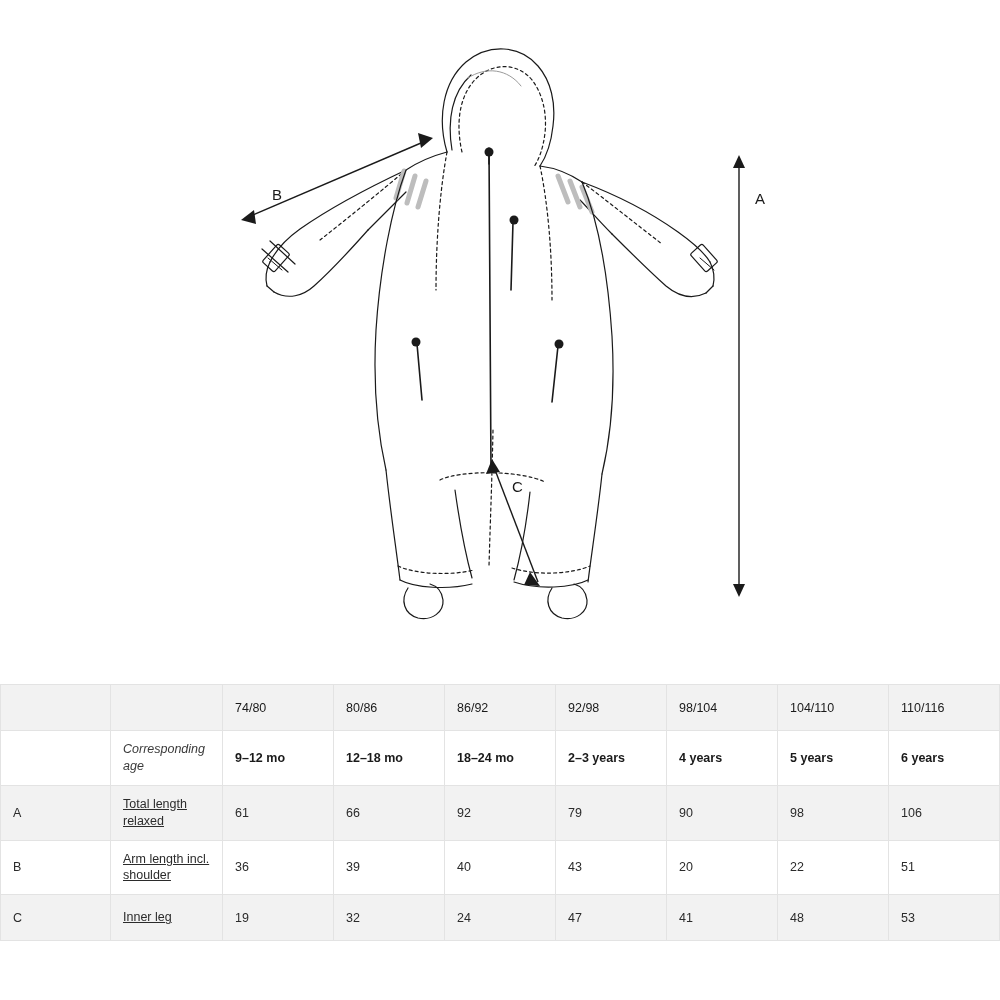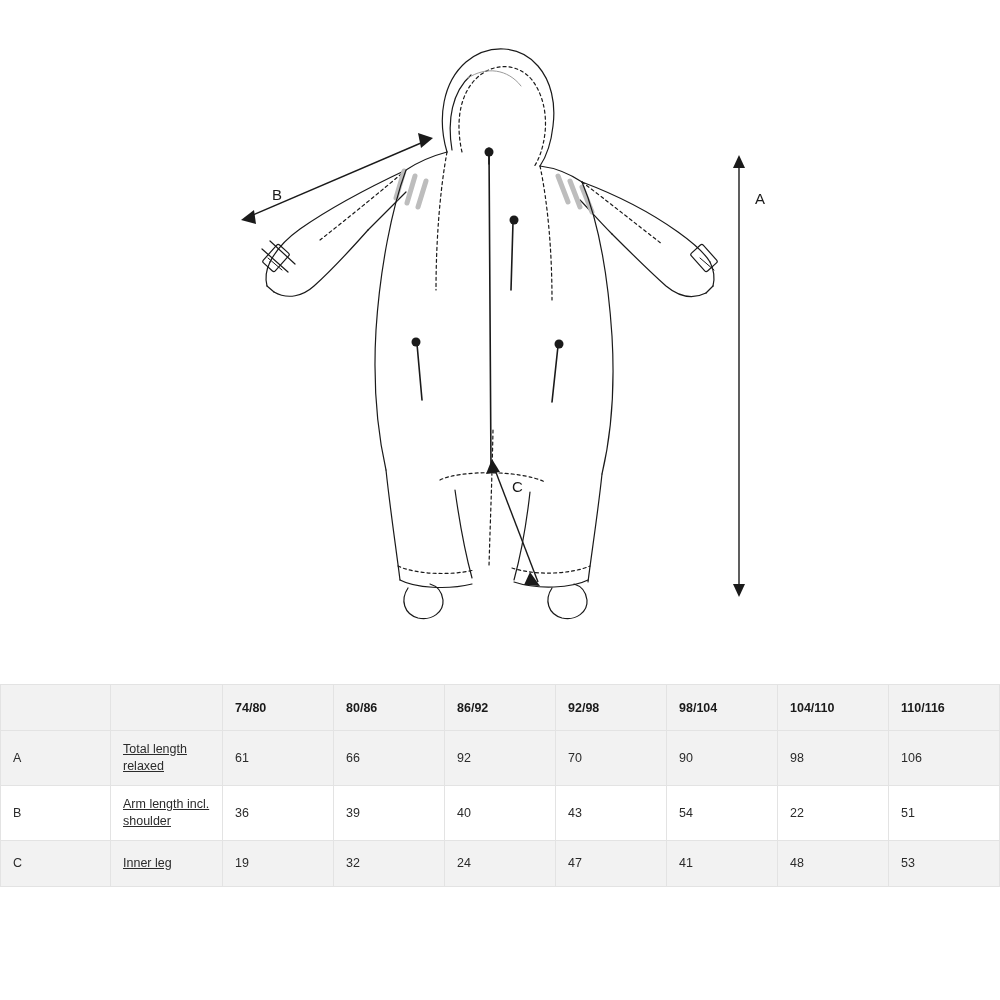--- a/index.html
+++ b/index.html
@@ -45,21 +45,21 @@
     color: #2b2b2b;
     height: 46px;
     box-sizing: border-box;
   }
   .col-letter { width: 110px; }
   .col-label  { width: 112px; }
   .col-size   { width: 111px; }
 
   .row-head td {
     background: #f2f2f2;
-    font-weight: bold;
+    font-weight: normal;
     color: #1a1a1a;
     font-size: 12.5px;
   }
   .row-head td.empty { background: #f2f2f2; }
 
   .row-age td {
     background: #ffffff;
   }
   .row-age .age-label {
     font-style: italic;
@@ -223,41 +223,52 @@
         <td class="empty"></td>
         <td>74/80</td>
         <td>80/86</td>
         <td>86/92</td>
         <td>92/98</td>
         <td>98/104</td>
         <td>104/110</td>
         <td>110/116</td>
       </tr>
 
+      <tr class="row-age">
+        <td class="letter-cell"></td>
+        <td class="age-label">Corresponding age</td>
+        <td class="age-val">9–12 mo</td>
+        <td class="age-val">12–18 mo</td>
+        <td class="age-val">18–24 mo</td>
+        <td class="age-val">2–3 years</td>
+        <td class="age-val">4 years</td>
+        <td class="age-val">5 years</td>
+        <td class="age-val">6 years</td>
+      </tr>
 
       <tr class="row-shade">
         <td class="letter-cell">A</td>
         <td class="meas-label">Total length relaxed</td>
         <td class="value-cell">61</td>
         <td class="value-cell">66</td>
         <td class="value-cell">92</td>
-        <td class="value-cell">70</td>
+        <td class="value-cell">79</td>
         <td class="value-cell">90</td>
         <td class="value-cell">98</td>
         <td class="value-cell">106</td>
       </tr>
 
       <tr class="row-plain">
         <td class="letter-cell">B</td>
         <td class="meas-label">Arm length incl. shoulder</td>
         <td class="value-cell">36</td>
         <td class="value-cell">39</td>
         <td class="value-cell">40</td>
         <td class="value-cell">43</td>
-        <td class="value-cell">54</td>
+        <td class="value-cell">20</td>
         <td class="value-cell">22</td>
         <td class="value-cell">51</td>
       </tr>
 
       <tr class="row-shade">
         <td class="letter-cell">C</td>
         <td class="meas-label">Inner leg</td>
         <td class="value-cell">19</td>
         <td class="value-cell">32</td>
         <td class="value-cell">24</td>

